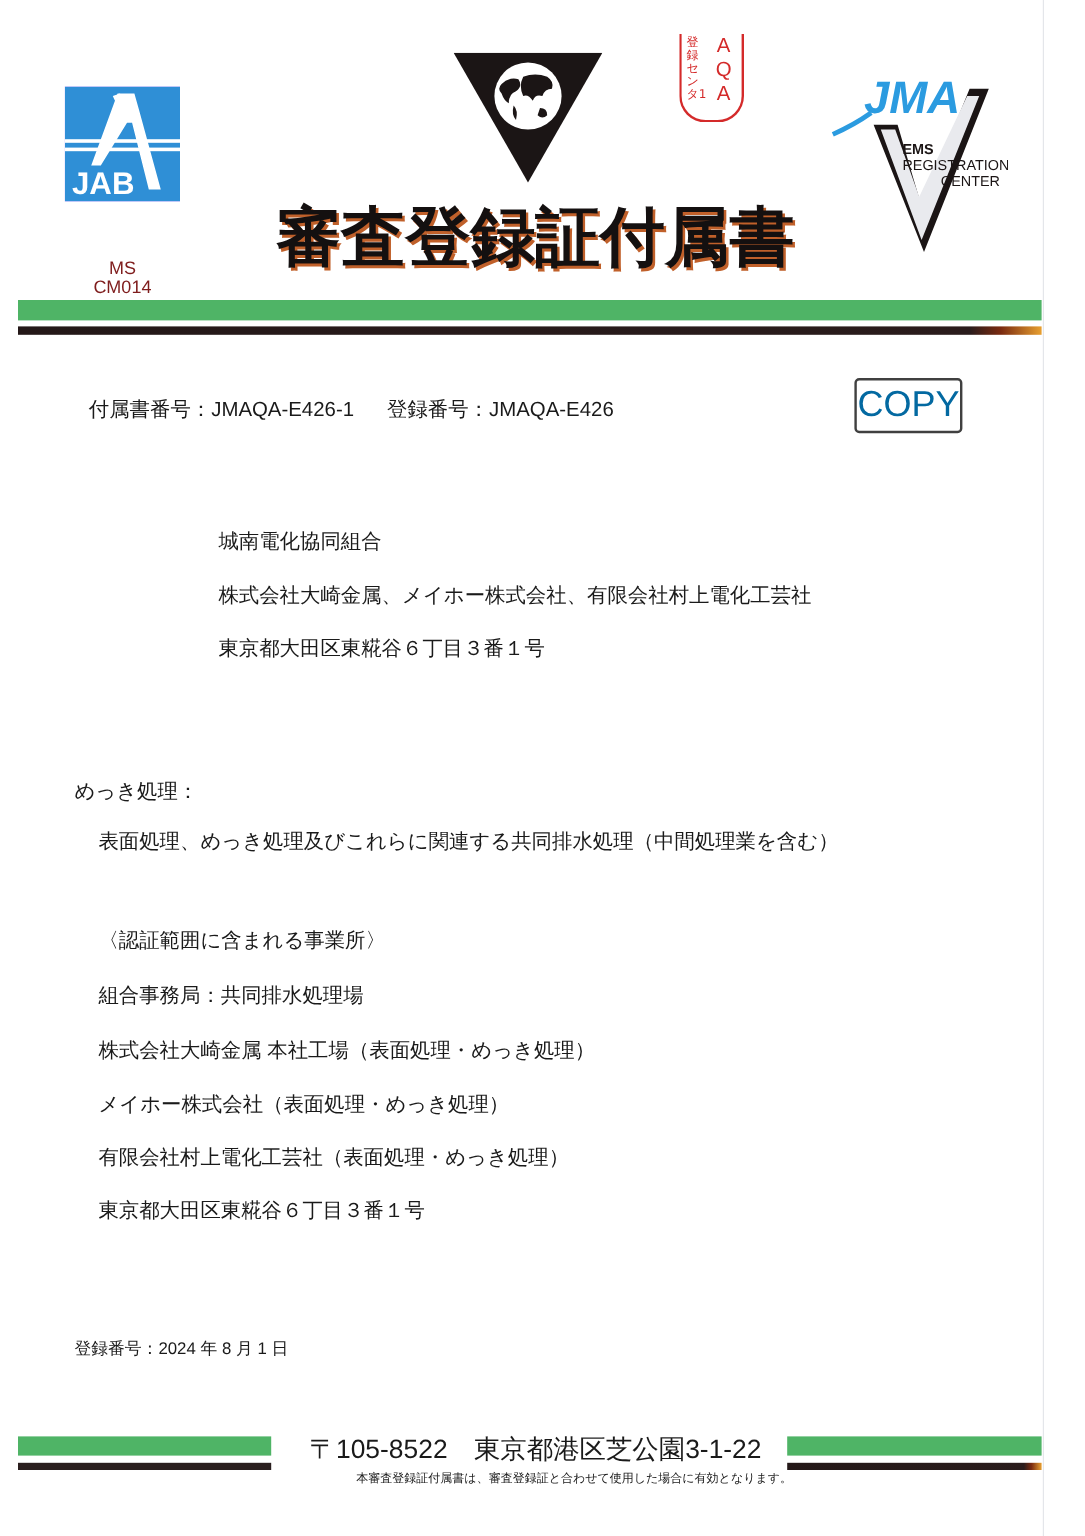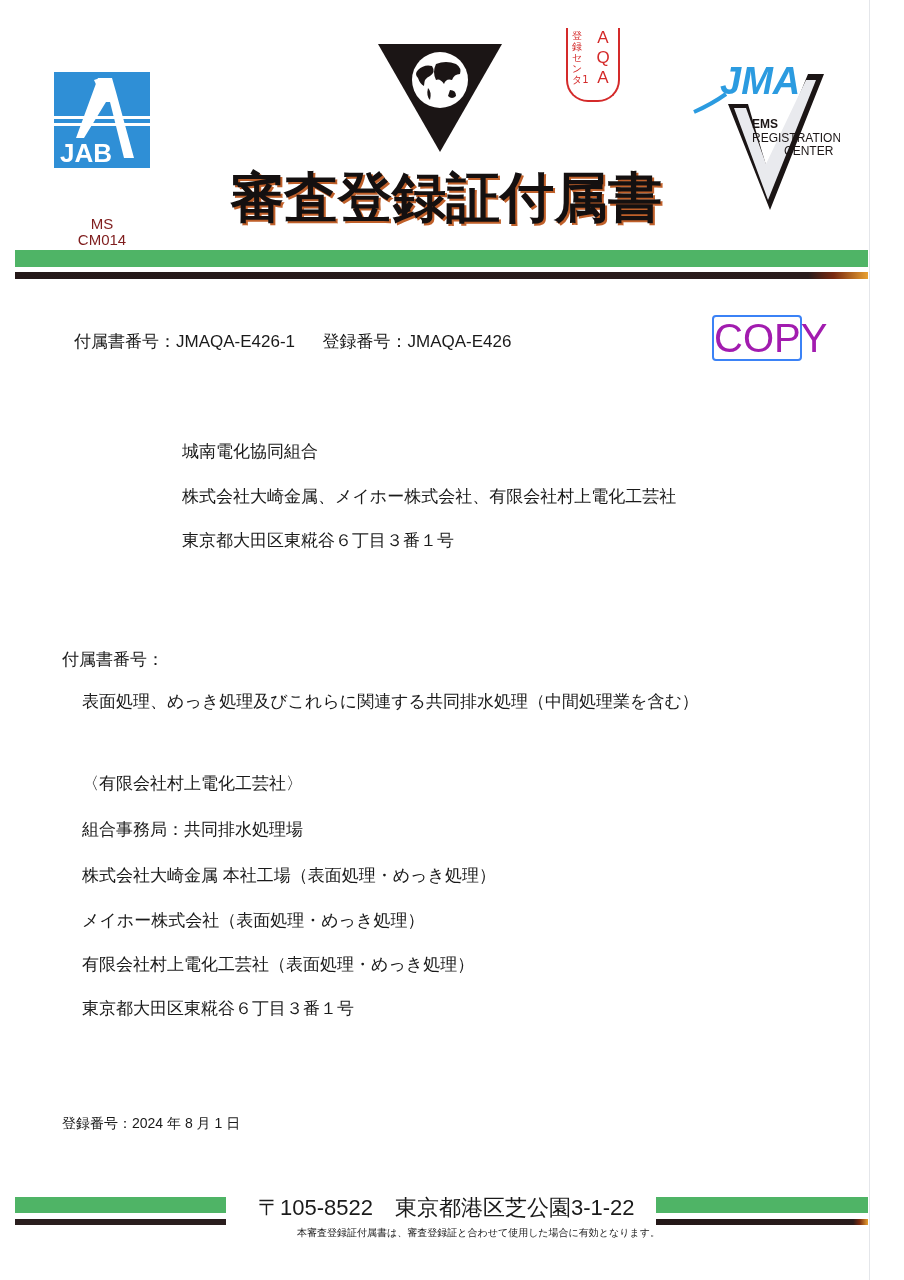--- a/index.html
+++ b/index.html
@@ -34,22 +34,22 @@
            text-shadow:2px 2px 0 #c0602a; }
 
   
   .bar-green { background:#4fb466; }
   .bar-dark  { background:linear-gradient(90deg,#241818 0%, #2a1c1c 93%, #7a2a10 96%, #e8a030 100%); }
   .bar-dark-plain { background:#2a1e1e; }
 
   .row { font-family:"Liberation Sans", "DejaVu Sans", sans-serif; font-size:17px; color:#1a1a1a; white-space:nowrap; }
   .mono { font-family:"Liberation Sans Narrow","Liberation Sans", sans-serif; }
 
-  .copy { left:712px; top:315px; width:86px; height:42px; border:2px solid #3b82f6; border-radius:4px;
-          color:#a21caf; font-family:"Liberation Sans", sans-serif; font-size:40px; line-height:42px;
+  .copy { left:712px; top:315px; width:86px; height:42px; border:2px solid #404040; border-radius:4px;
+          color:#0369a1; font-family:"Liberation Sans", sans-serif; font-size:30px; line-height:42px;
           text-align:center; letter-spacing:0px; }
 
   .addr { left:258px; top:1194px; width:380px; font-family:"Liberation Sans", sans-serif; font-size:22px;
           line-height:28px; color:#1a1a1a; white-space:nowrap; }
   .note { left:240px; top:1226px; width:420px; text-align:right; font-size:10px; line-height:14px; color:#1a1a1a; white-space:nowrap; }
 </style>
 </head>
 <body>
 
 <div class="rightedge"></div>
@@ -110,24 +110,24 @@
   <span>付属書番号</span><span>：</span><span class="mono">JMAQA-E426-1</span>
   <span style="display:inline-block; width:18px;"></span>
   <span>登録番号</span><span>：</span><span class="mono">JMAQA-E426</span>
 </div>
 <div class="abs copy">COPY</div>
 
 <div class="abs row" style="left:182px; top:440px;">城南電化協同組合</div>
 <div class="abs row" style="left:182px; top:485px;">株式会社大崎金属、メイホー株式会社、有限会社村上電化工芸社</div>
 <div class="abs row" style="left:182px; top:529px;">東京都大田区東糀谷６丁目３番１号</div>
 
-<div class="abs row" style="left:62px; top:648px;">付属書番号：</div>
+<div class="abs row" style="left:62px; top:648px;">めっき処理：</div>
 <div class="abs row" style="left:82px; top:690px;">表面処理、めっき処理及びこれらに関連する共同排水処理（中間処理業を含む）</div>
 
-<div class="abs row" style="left:82px; top:772px;">〈有限会社村上電化工芸社〉</div>
+<div class="abs row" style="left:82px; top:772px;">〈認証範囲に含まれる事業所〉</div>
 <div class="abs row" style="left:82px; top:818px;">組合事務局：共同排水処理場</div>
 <div class="abs row" style="left:82px; top:864px;">株式会社大崎金属 本社工場（表面処理・めっき処理）</div>
 <div class="abs row" style="left:82px; top:909px;">メイホー株式会社（表面処理・めっき処理）</div>
 <div class="abs row" style="left:82px; top:953px;">有限会社村上電化工芸社（表面処理・めっき処理）</div>
 <div class="abs row" style="left:82px; top:997px;">東京都大田区東糀谷６丁目３番１号</div>
 
 <div class="abs row" style="left:62px; top:1115px; font-size:14px;">
   <span>登録番号：</span><span class="mono">2024 年 8 月 1 日</span>
 </div>
 

